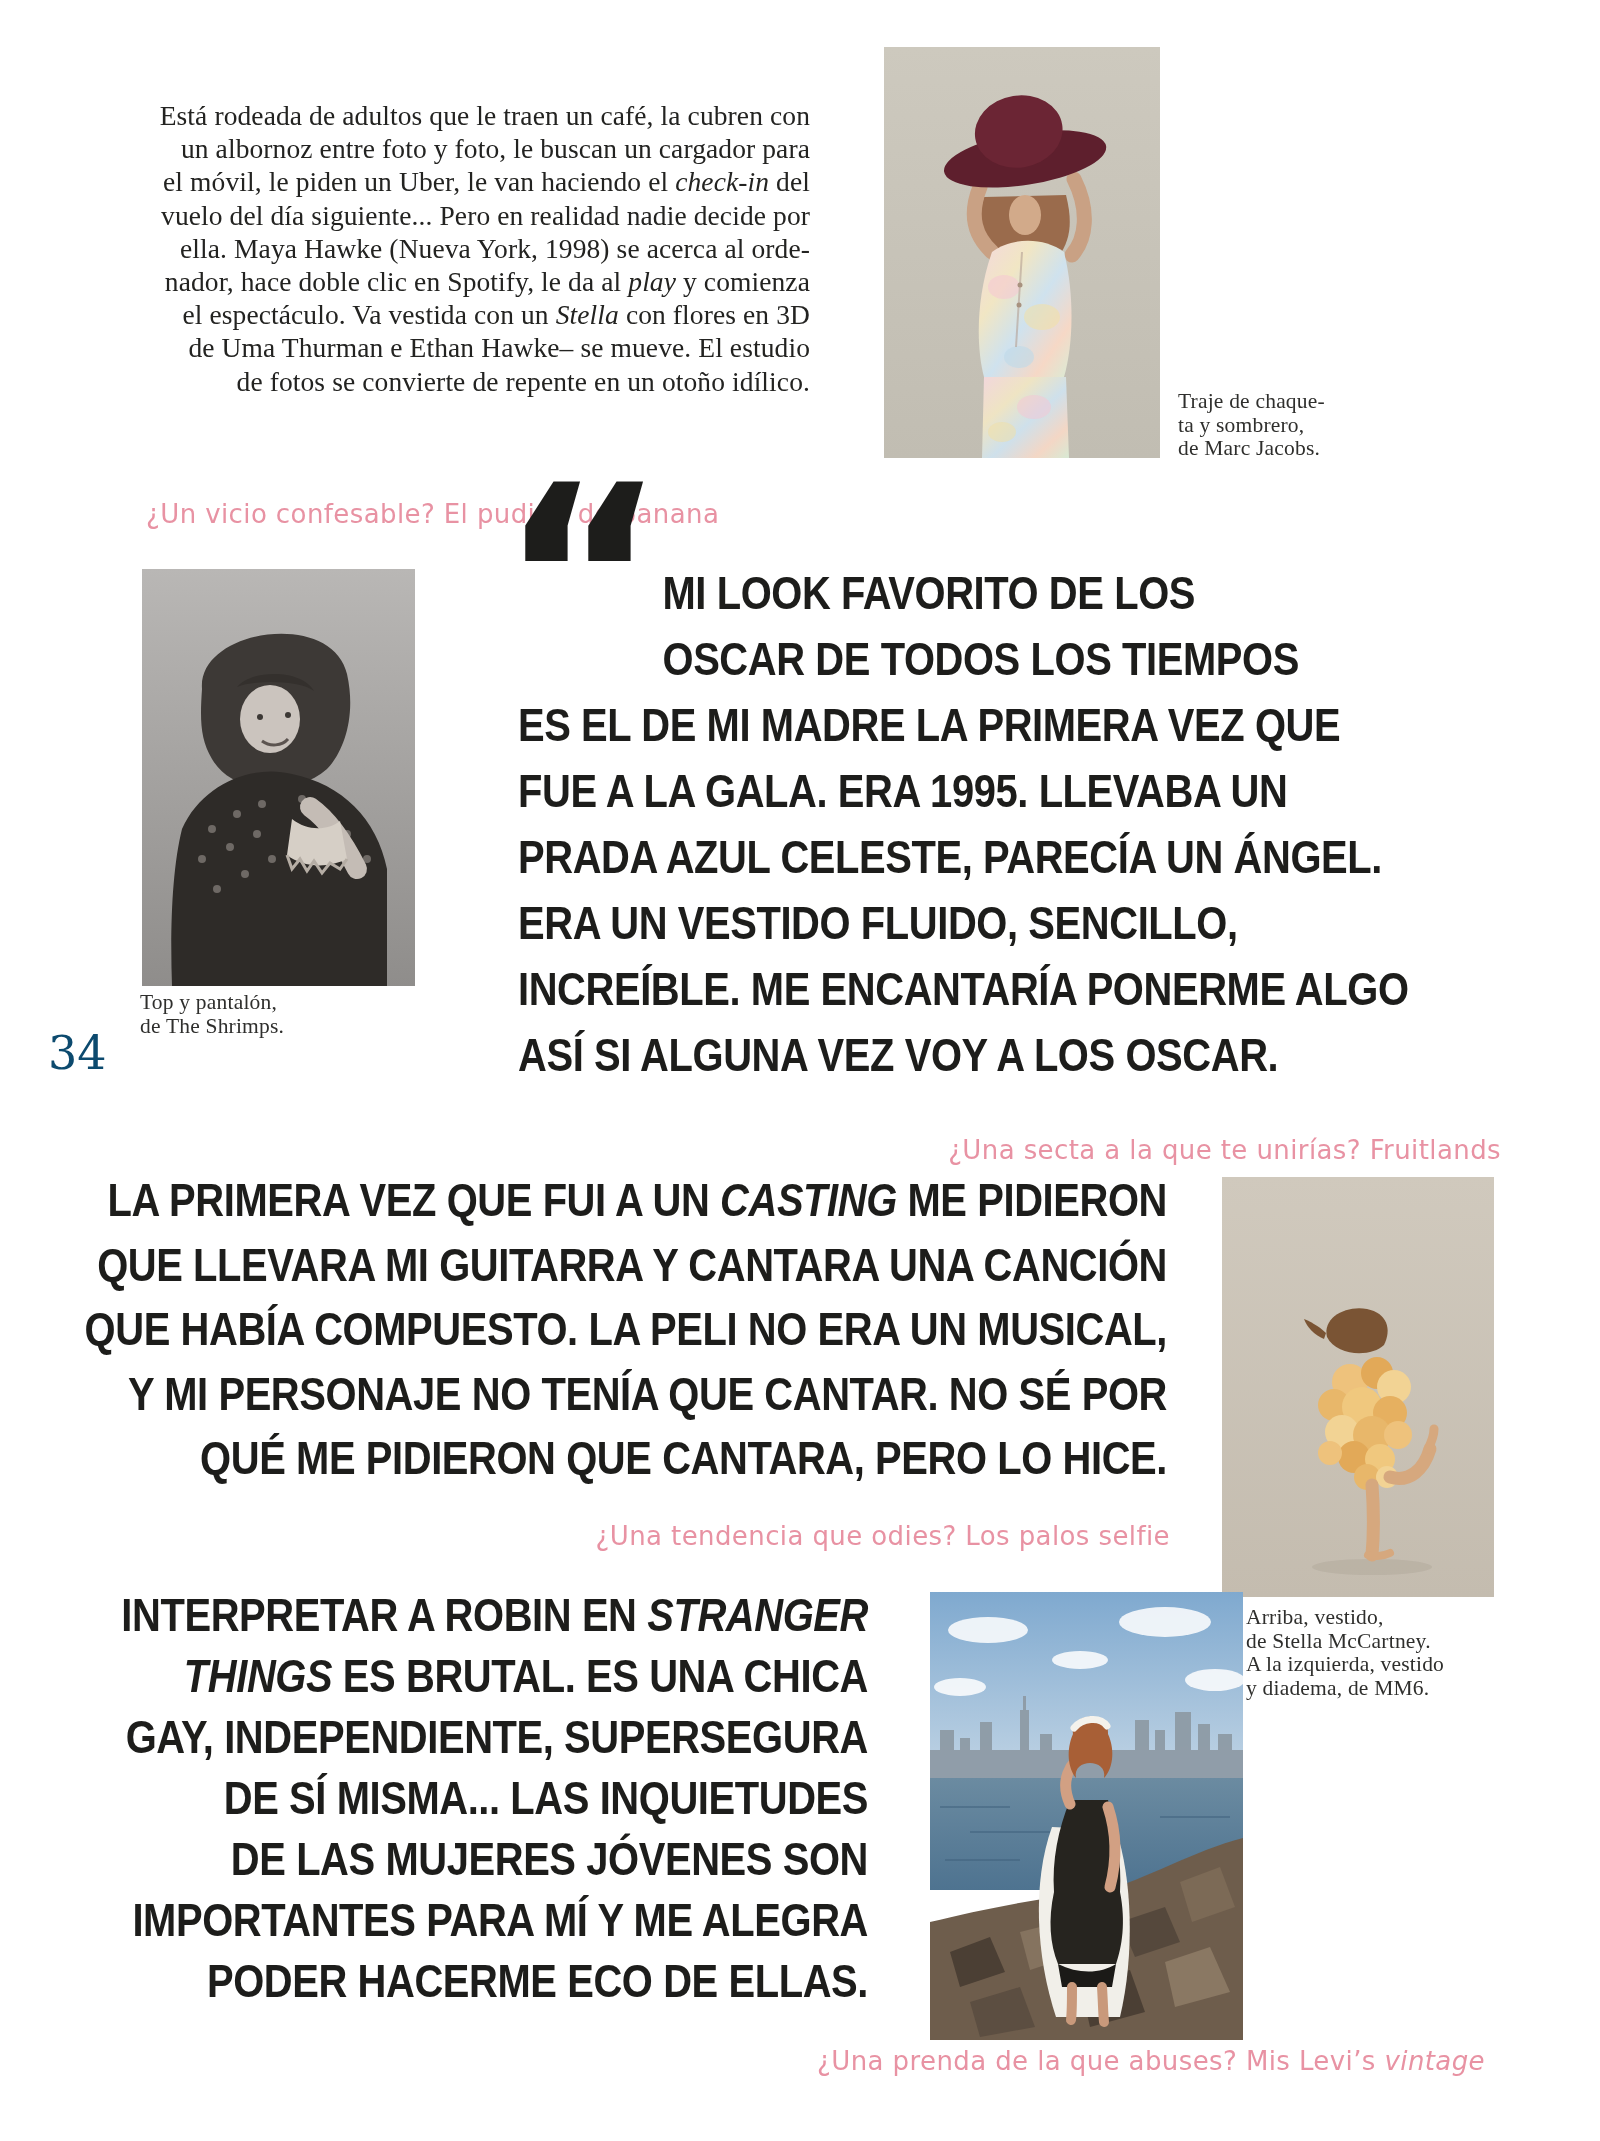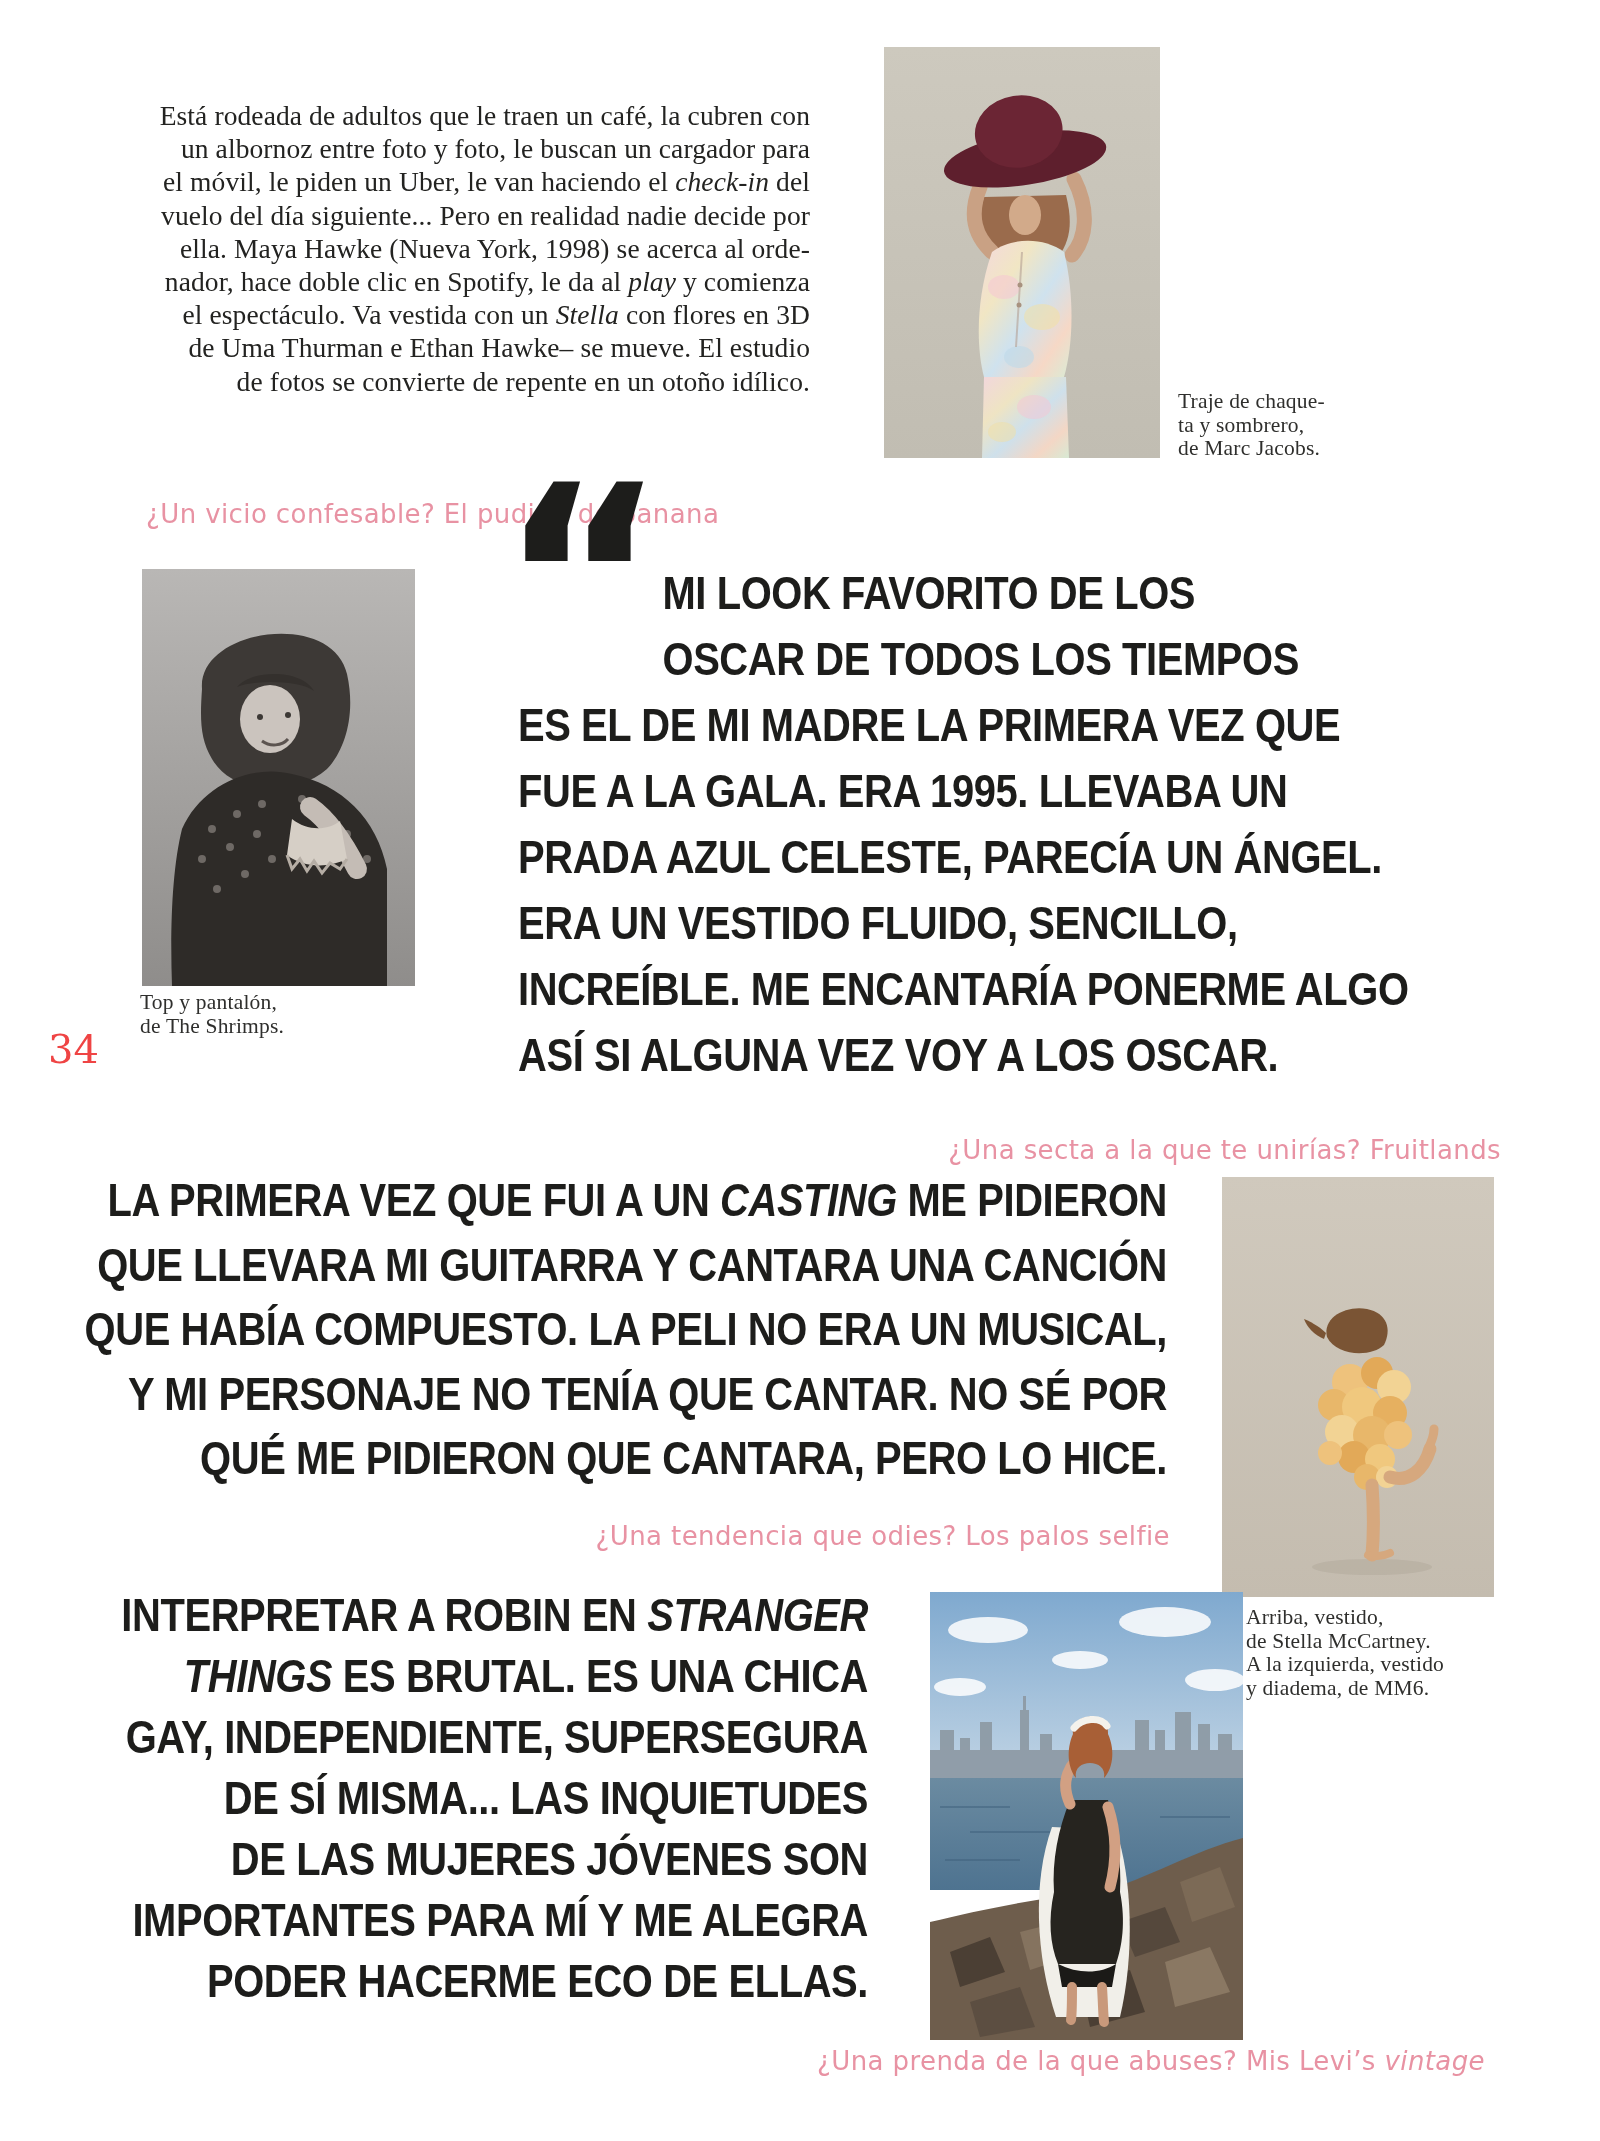--- a/index.html
+++ b/index.html
@@ -36,21 +36,21 @@
          font-size:47px;line-height:61px;transform:scaleX(.85);transform-origin:right top;}
 
   
   .cap{position:absolute;font-family:Liberation Serif, serif;font-size:21.5px;
        line-height:23.5px;color:#2f2f2d;letter-spacing:.2px;}
   .cap1{left:1178px;top:390px;}
   .cap2{left:140px;top:991px;}
   .cap3{left:1246px;top:1606px;}
 
   .pagenum{position:absolute;left:48px;top:1026px;font-family:"DejaVu Serif",serif;
-           font-size:40px;color:#ef4444;}
+           font-size:46px;color:#0c4a6e;}
 
   .photo{position:absolute;display:block;}
   .ph1{left:884px;top:47px;}
   .ph2{left:142px;top:569px;}
   .ph3{left:1222px;top:1177px;}
   .ph4{left:930px;top:1592px;}
 </style>
 </head>
 <body>
 

